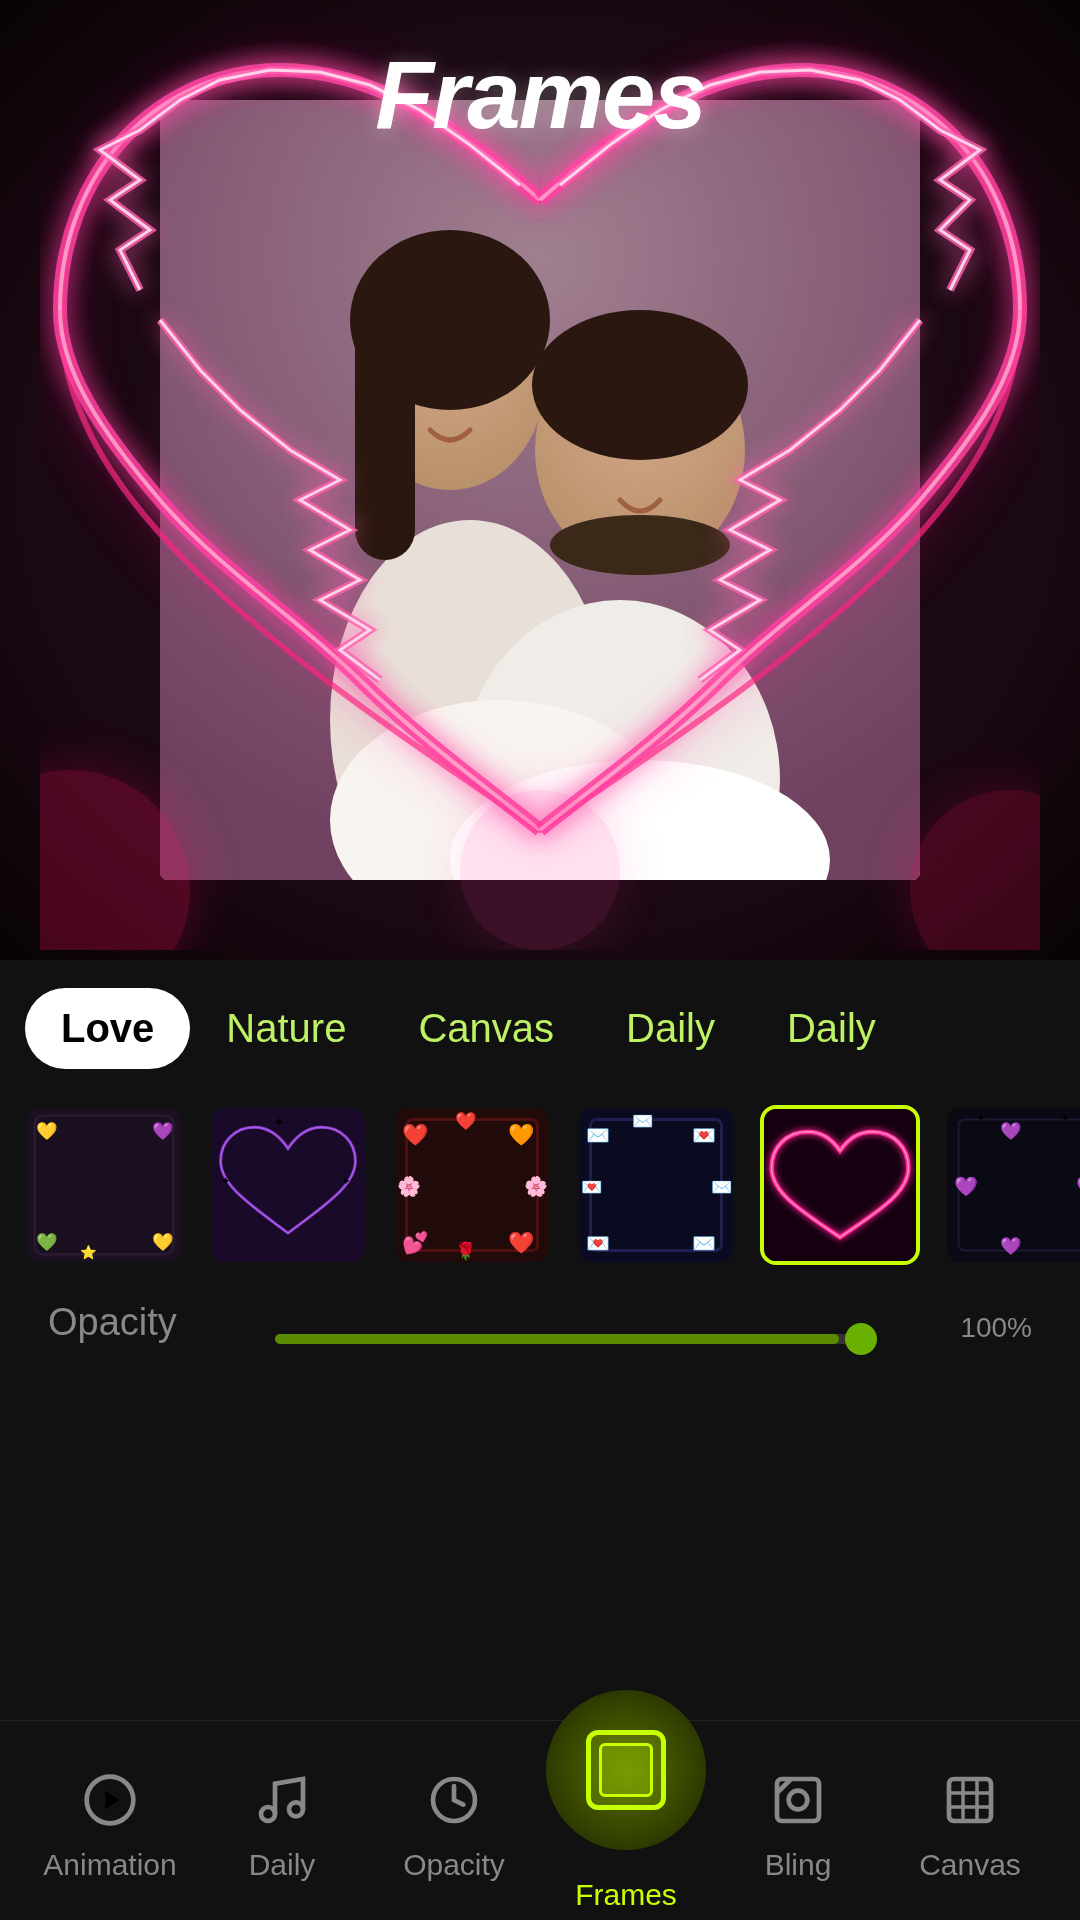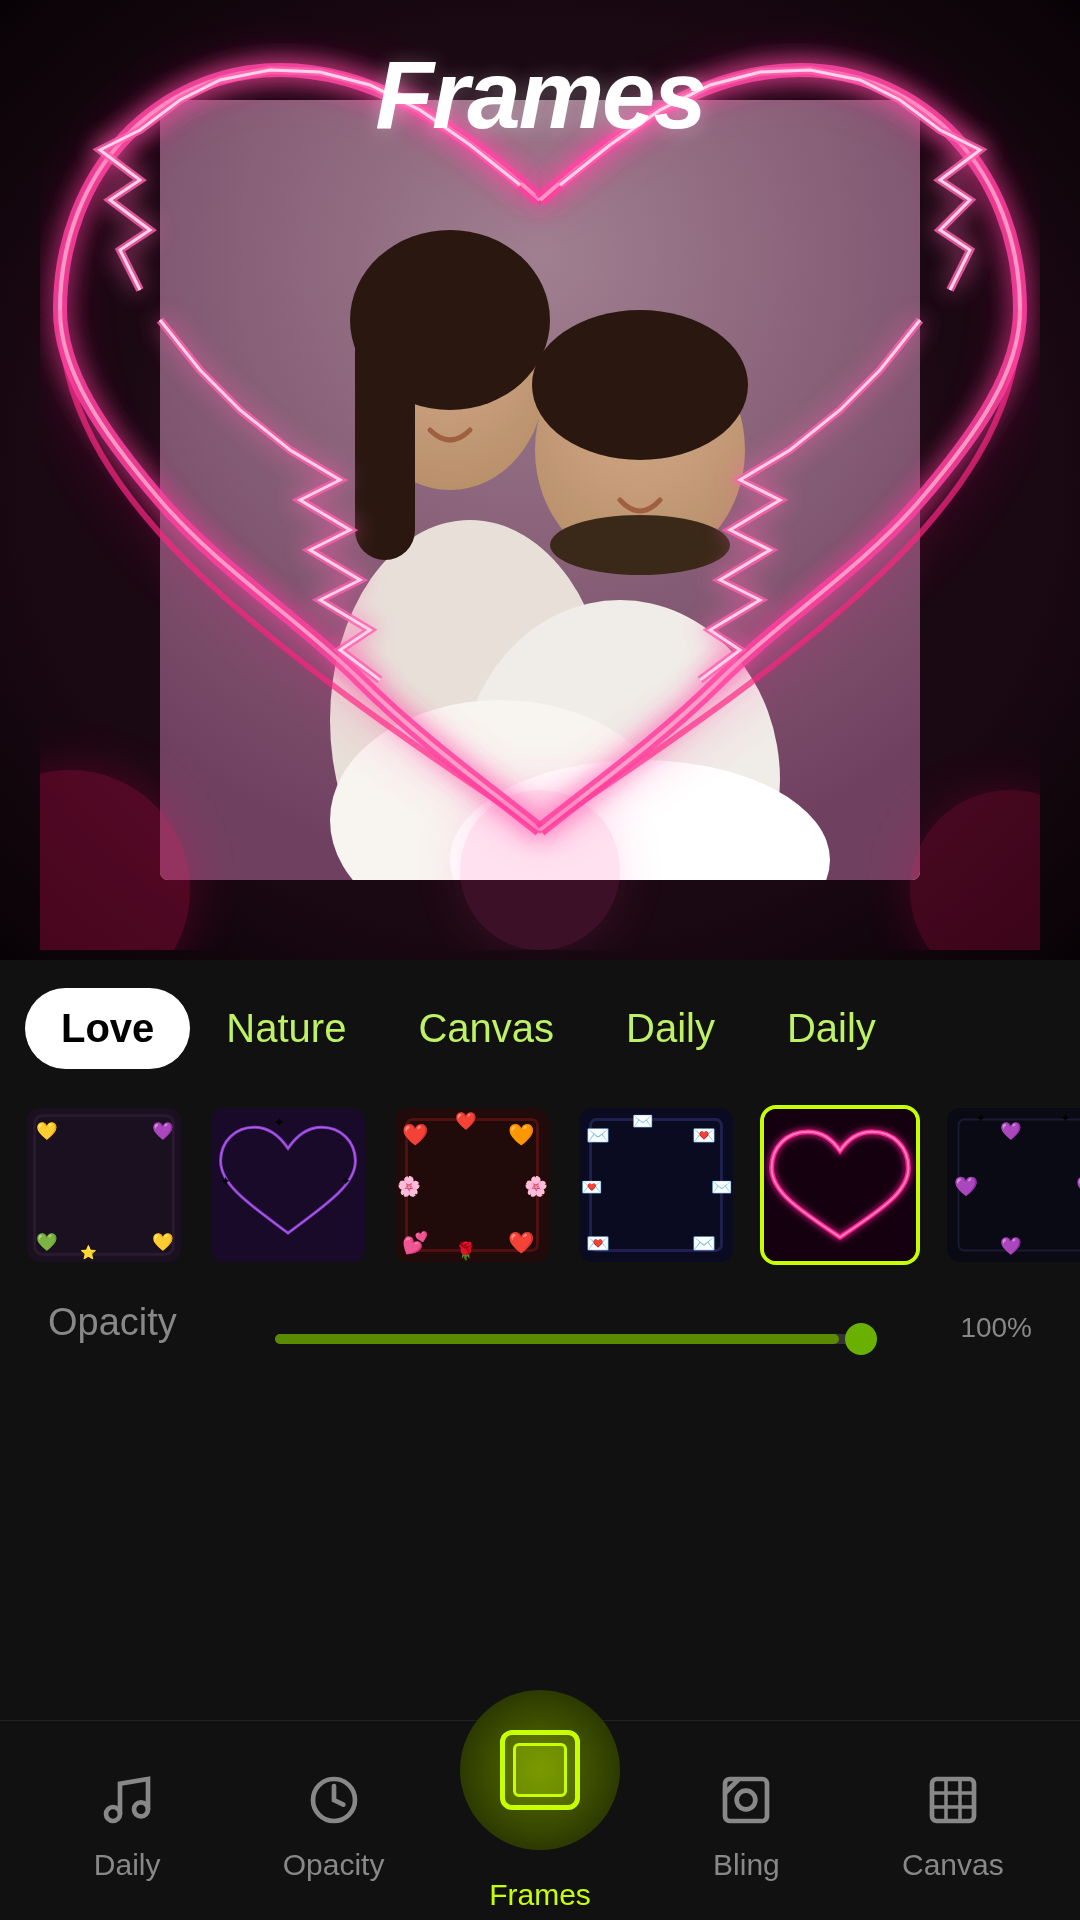--- a/index.html
+++ b/index.html
@@ -500,20 +500,29 @@
   <div id="opacity-row">
     <span id="opacity-label">Opacity</span>
     <div id="opacity-slider-track">
       <div id="opacity-slider-fill"></div>
       <div id="opacity-slider-thumb"></div>
     </div>
     <span id="opacity-value">100%</span>
   </div>
 
   <div id="bottom-nav">
+  <div class="nav-item">
+        <div class="nav-icon-wrap">
+          <svg class="nav-svg" viewBox="0 0 24 24" xmlns="http://www.w3.org/2000/svg" style="fill: none; stroke: rgb(136, 136, 136); stroke-width: 2.5; width: 56px; height: 56px;">
+            <circle cx="12" cy="12" r="10" stroke-width="2"></circle>
+            <polygon points="10,8 16,12 10,16" fill="currentColor" stroke="none"></polygon>
+          </svg>
+        </div>
+        <span class="nav-label">Animation</span>
+      </div>
       <div class="nav-item">
         <div class="nav-icon-wrap">
           <svg class="nav-svg" viewBox="0 0 24 24" xmlns="http://www.w3.org/2000/svg" style="fill: none; stroke: rgb(136, 136, 136); stroke-width: 2.5; width: 56px; height: 56px;">
             <path d="M9 18V5l12-2v13" stroke-width="2" stroke-linecap="round"></path>
             <circle cx="6" cy="18" r="3" stroke-width="2"></circle>
             <circle cx="18" cy="16" r="3" stroke-width="2"></circle>
           </svg>
         </div>
         <span class="nav-label">Daily</span>
       </div>

